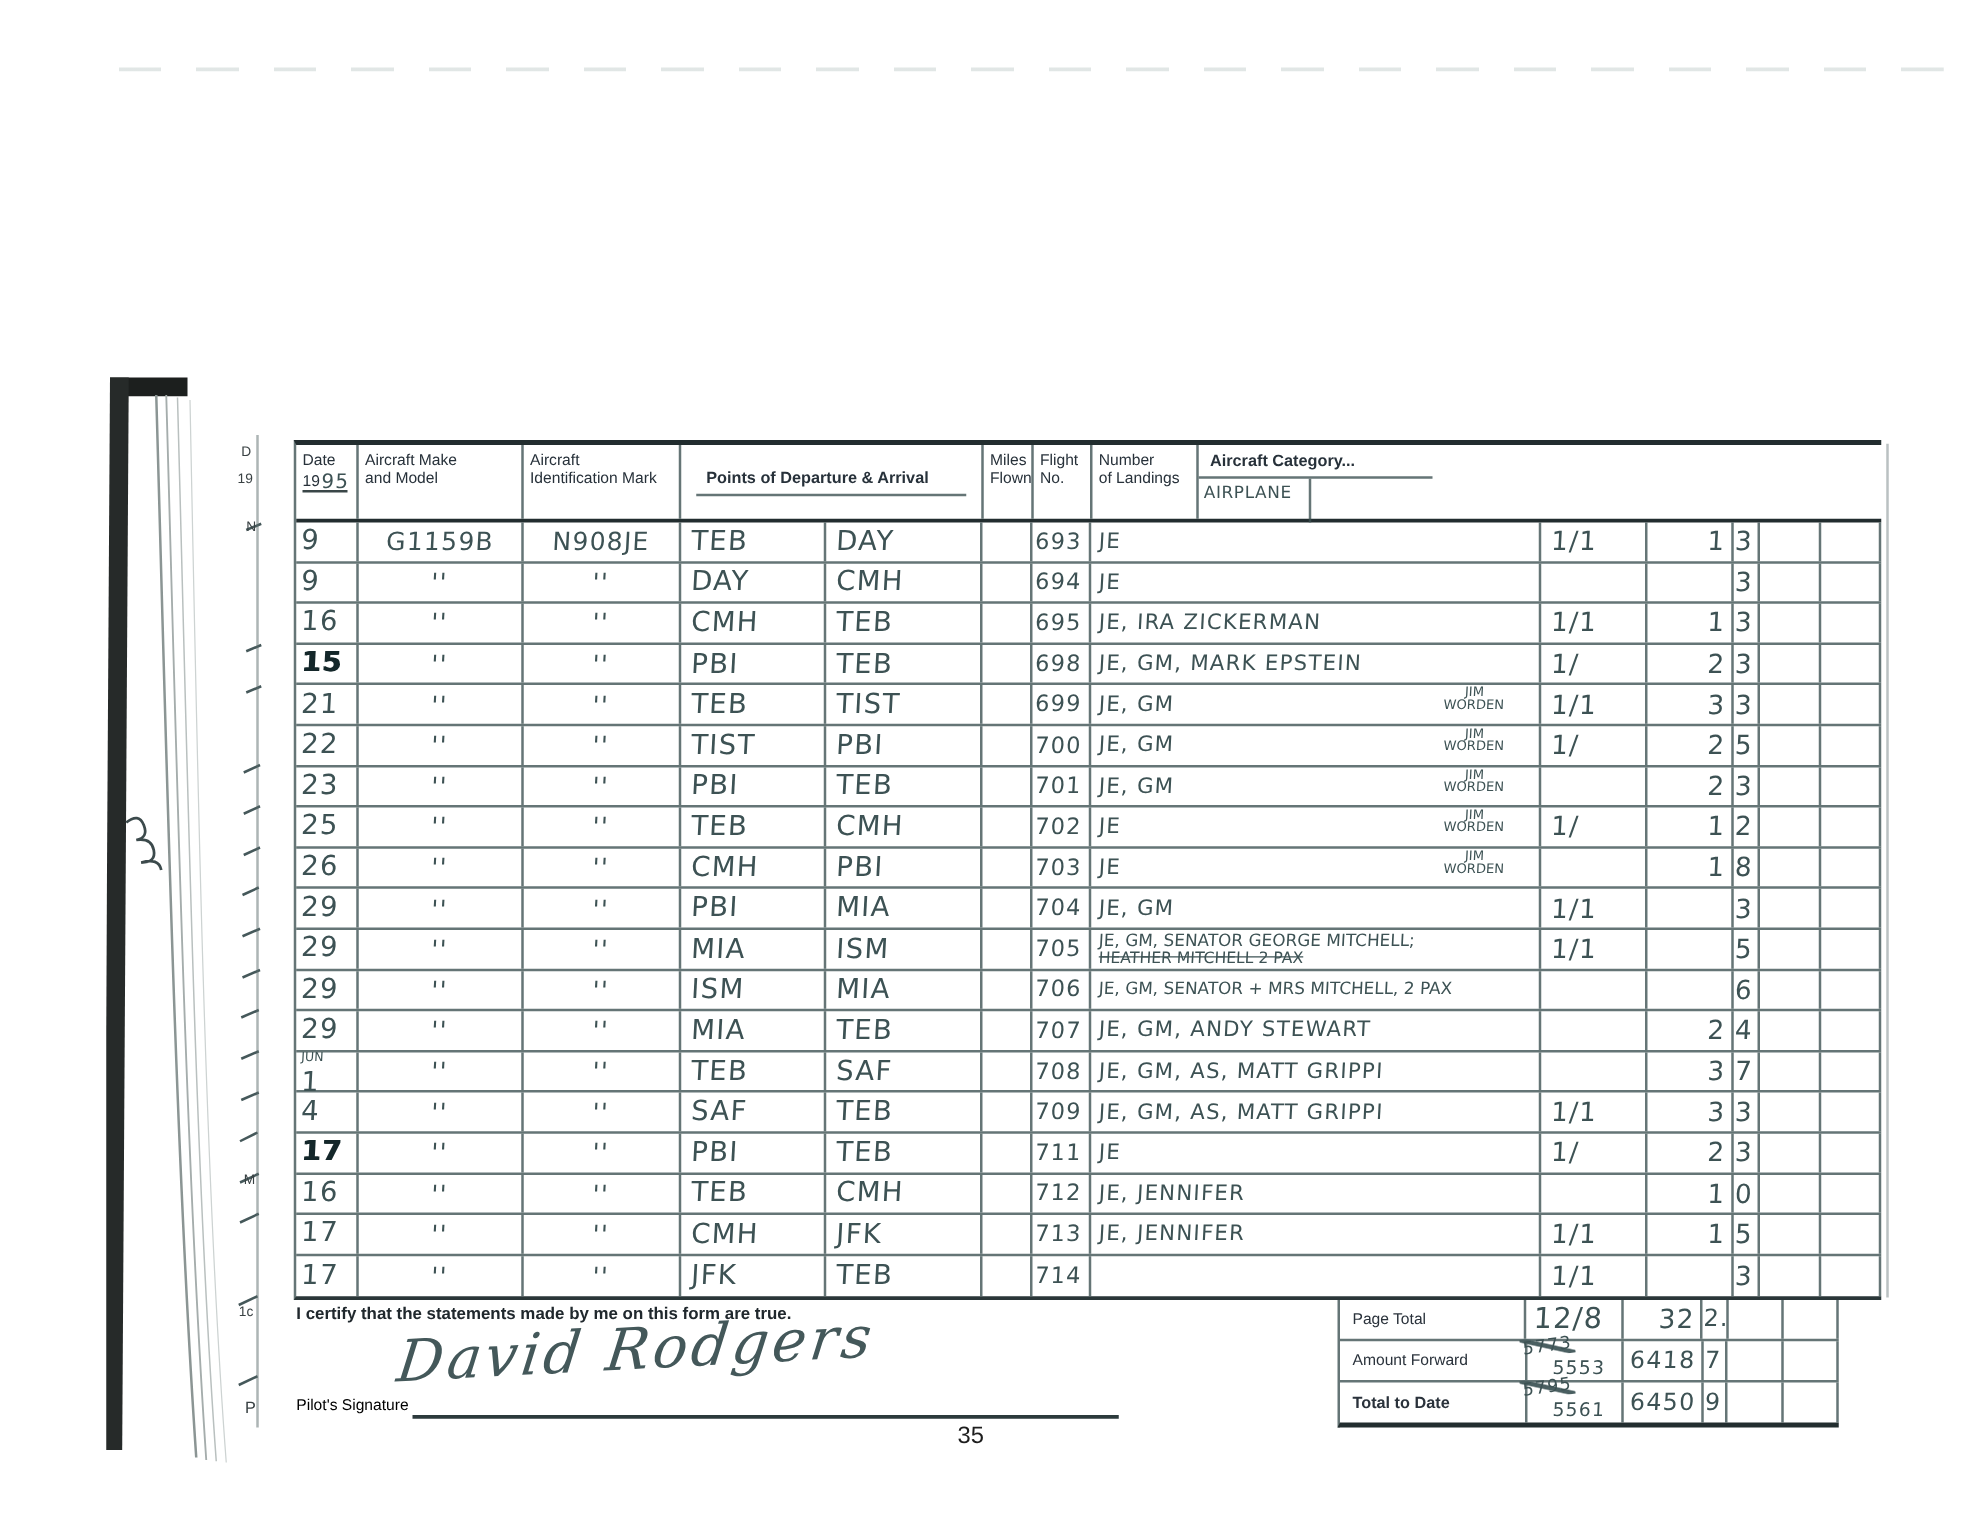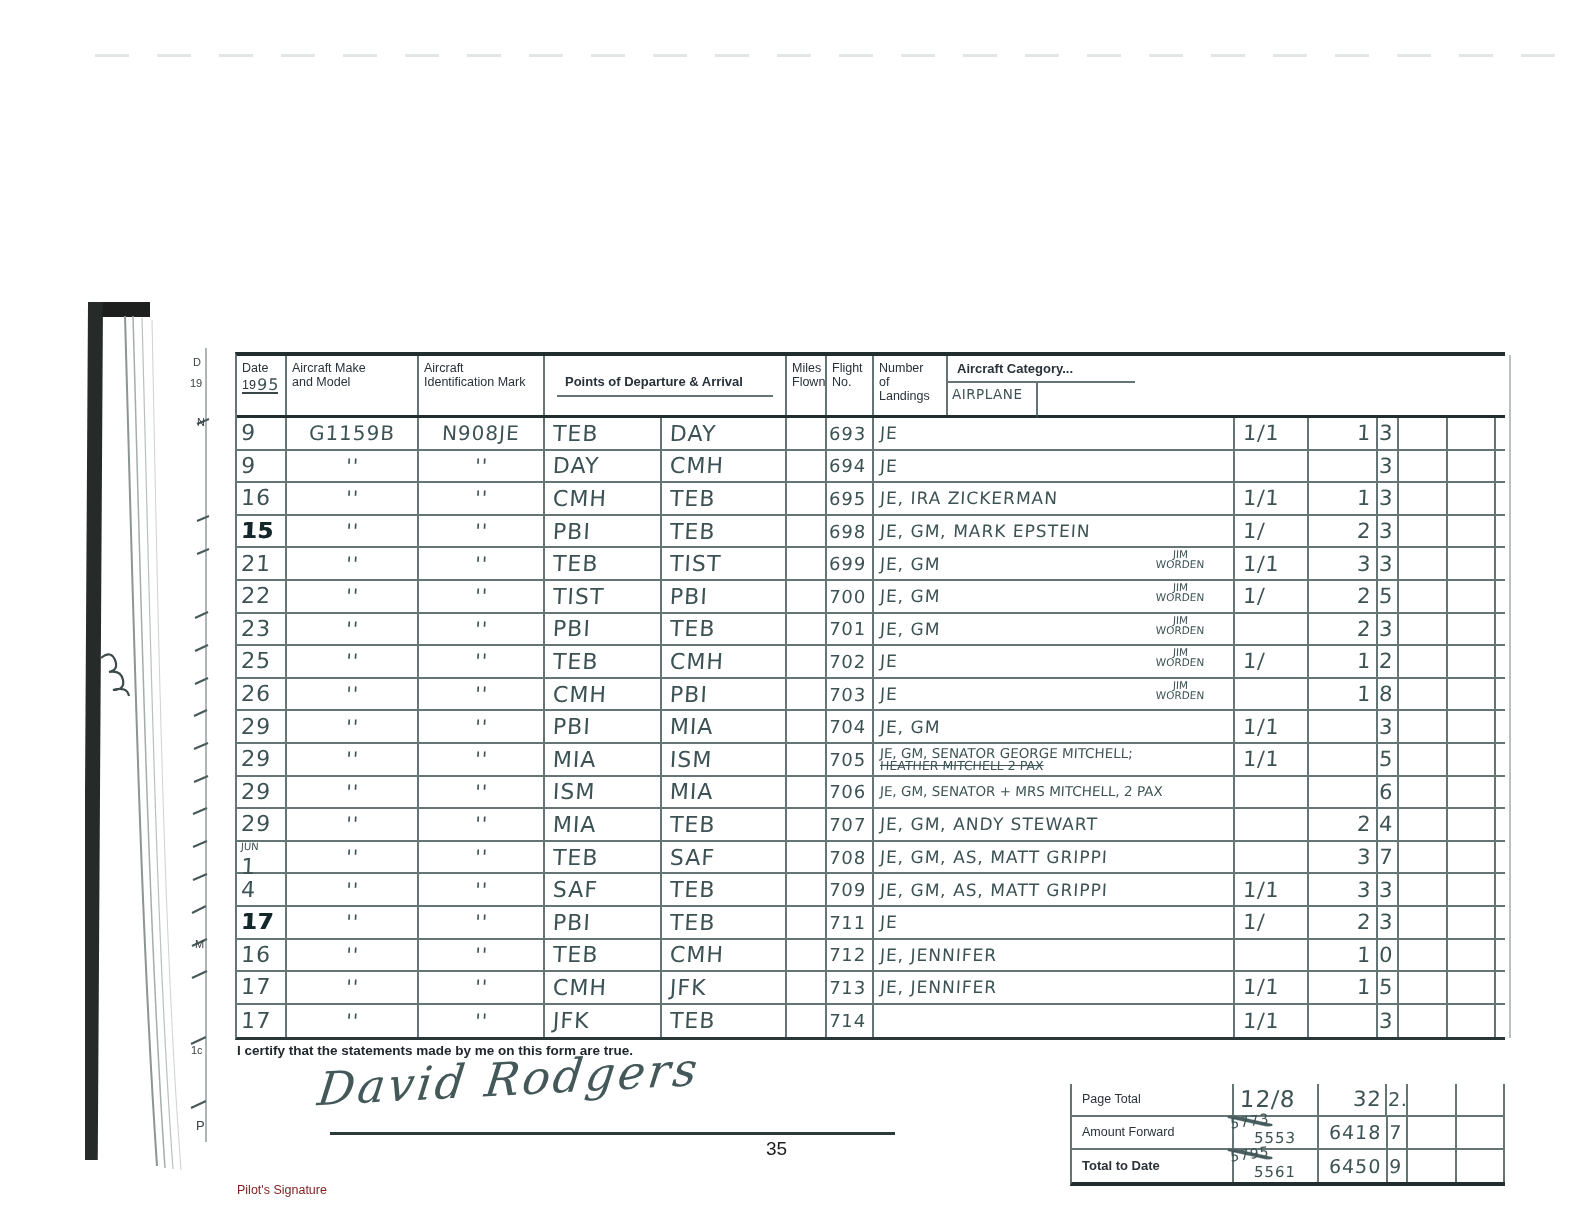--- a/index.html
+++ b/index.html
@@ -24,21 +24,21 @@
   
   .spine{position:absolute;left:85px;top:296px;}
   .prevpage-line{position:absolute;left:205px;top:348px;width:2px;height:794px;background:rgba(92,108,108,.5);}
   .edge-frag{position:absolute;font-size:11px;color:#3a4244;}
 
   
   .logtable{position:absolute;left:235px;top:352px;width:1270px;
     border-top:4px solid var(--bold);border-left:2px solid var(--line);border-bottom:3px solid #2a3638;}
   .cell{border-right:2px solid var(--line);position:relative;display:flex;align-items:center;overflow:visible;}
   .c-date{width:50px}.c-make{width:132px}.c-ident{width:126px}.c-from{width:117px}.c-to{width:125px}
-  .c-miles{width:40px}.c-flight{width:47px}.c-rem{width:361px}.c-land{width:74px}
+  .c-miles{width:40px}.c-flight{width:47px}.c-rem{width:361px}.c-land{width:85px}
   .c-h{width:69px}.c-t{width:21px}.c-e1{width:49px}.c-e2{width:48px}
 
   
   .lheader{display:flex;height:62px;border-bottom:3px solid var(--bold);font-size:12.5px;line-height:14px;color:#27313a;}
   .lheader .cell{align-items:flex-start;padding:5px 3px 0 5px;display:block;}
   .hdr-bold{font-weight:bold;font-size:13px;}
   .c-points{width:242px;padding:12px !important;}
   .pts-title{height:29px;border-bottom:2px solid var(--line);display:flex;align-items:center;padding-left:8px;}
   .pts-sub{display:flex;height:33px;}
   .pts-from{width:117px;border-right:2px solid var(--line);padding:6px 0 0 8px;}
@@ -68,38 +68,38 @@
   .rline2{font-size:12.5px;line-height:12px;letter-spacing:0;text-decoration:line-through;}
   .sidenote{position:absolute;right:28px;top:1px;display:flex;flex-direction:column;align-items:center;
             font-size:10.5px;line-height:10px;letter-spacing:0;}
   .d-land{padding-left:8px;font-size:20px;}
   .d-land .hw{font-size:21px;}
   .d-h{justify-content:flex-end;padding-right:5px;font-size:21px;}
   .d-t{justify-content:flex-start;padding-left:1px;font-size:21px;}
   .extra-vline{position:absolute;left:1509px;top:355px;width:2px;height:683px;background:rgba(58,78,80,.35);}
 
   
-  .summary{position:absolute;left:1070px;top:1040px;width:435px;border-left:2px solid var(--line);
-           border-bottom:4px solid var(--bold);margin-top:44px;}
+  .summary{position:absolute;left:1070px;top:1040px;width:401px;border-left:2px solid var(--line);
+           border-bottom:4px solid var(--bold);}
   .srow{display:flex;height:32.8px;border-bottom:2px solid var(--line);}
   .srow:last-child{border-bottom:none;}
   .s-label{width:163px;padding-left:10px;font-size:12.5px;display:flex;align-items:center;}
   .s-label.bold{font-weight:bold;font-size:13px;}
   .s-land{width:85px;}
   .s-h{width:69px;justify-content:flex-end;padding-right:4px;font-size:21px;}
   .s-t{width:21px;padding-left:1px;font-size:19px;}
   .pagetotal-land{font-size:23px;padding-left:6px;}
   .stack{position:relative;width:100%;height:100%;}
   .oldval{position:absolute;top:-4px;left:-6px;font-size:14px;transform:rotate(-8deg) skewX(-3deg);
     background:linear-gradient(to top right,transparent 42%,#4a5f61 46%,#4a5f61 54%,transparent 58%);padding:0 2px;}
   .newval{position:absolute;bottom:1px;left:20px;font-size:15px;}
 
   
   .certify{position:absolute;left:237px;top:1043px;font-size:13.5px;font-weight:600;color:#20282d;}
-  .sig-label{position:absolute;left:237px;top:1183px;font-size:12.5px;color:#7f1d1d;}
+  .sig-label{position:absolute;left:237px;top:1117px;font-size:12.5px;color:#000000;}
   .sig-line{position:absolute;left:330px;top:1132px;width:565px;height:2.5px;background:#2c3a3c;}
   .signature{position:absolute;left:318px;top:1052px;font-family:"DejaVu Serif",serif;font-style:italic;
     font-size:46px;color:#44585a;transform:rotate(-3deg) skewX(-10deg);letter-spacing:3px;white-space:nowrap;}
   .pagenum{position:absolute;left:766px;top:1138px;font-family:Liberation Sans, sans-serif;font-size:19px;color:#1d1d1d;}
 </style>
 </head>
 <body>
 
 <div class="canvas">
 

